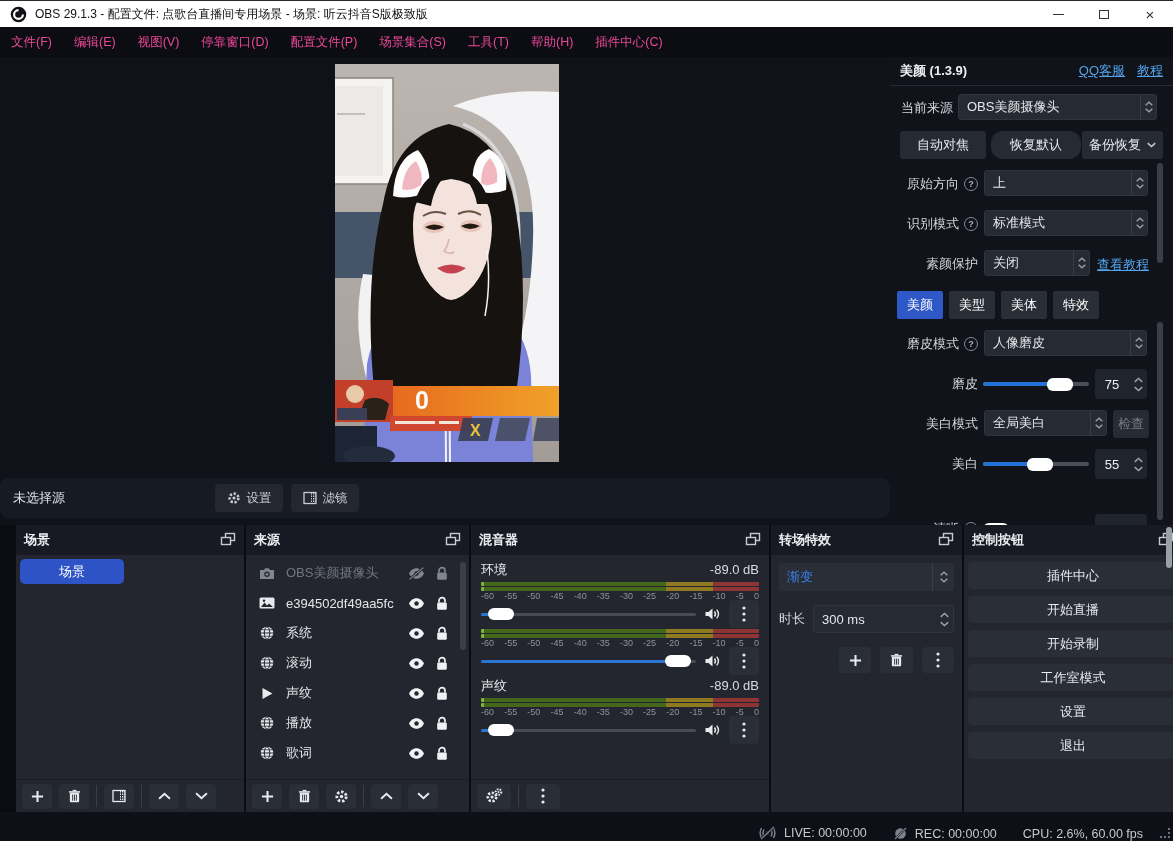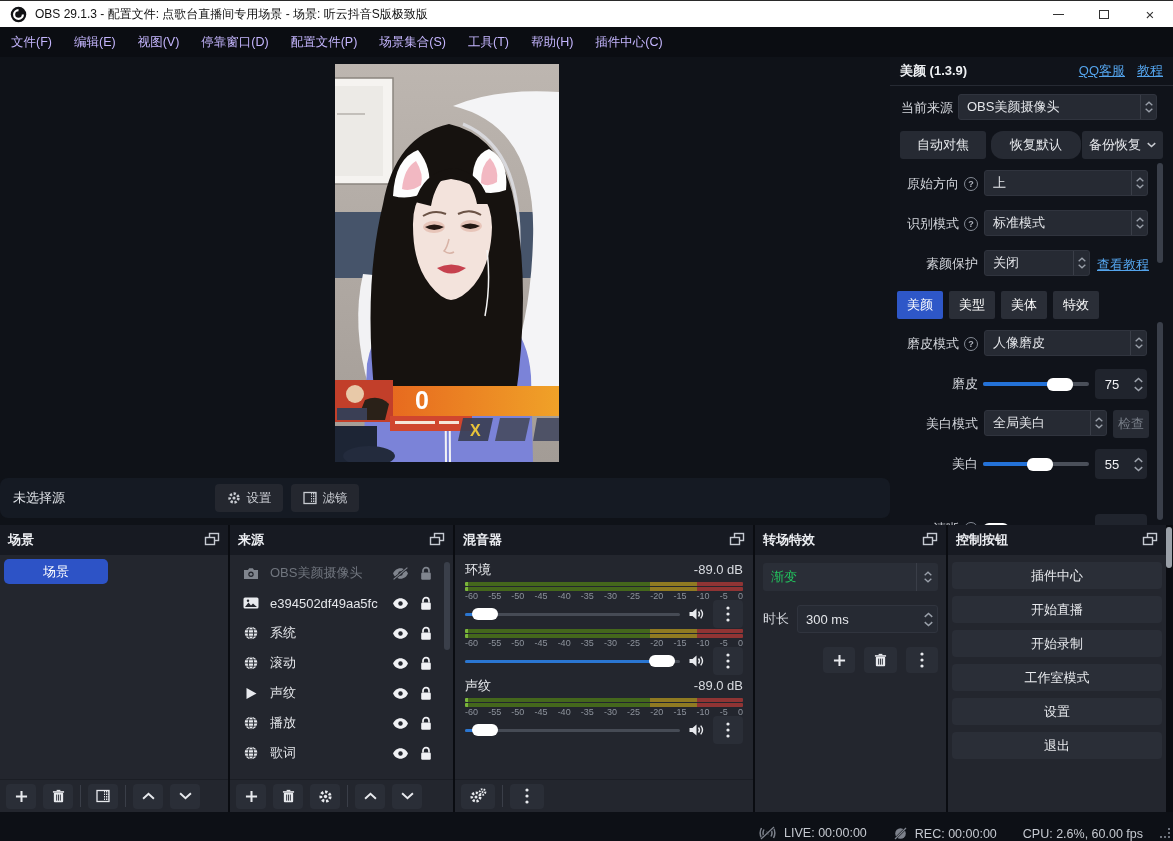--- a/index.html
+++ b/index.html
@@ -10,21 +10,21 @@
 .titlebar { position:absolute; left:0; top:0; width:1173px; height:27px; background:#ffffff; display:flex; align-items:center; border-top:1px solid #2a2a2a; }
 .tb-logo { margin-left:10px; width:17px; height:17px; }
 .tb-title { margin-left:8px; font-size:12px; color:#111; }
 .tb-btns { margin-left:auto; display:flex; height:100%; }
 .tb-btn { width:46px; height:100%; display:flex; align-items:center; justify-content:center; color:#333; }
 .glyph-min { width:11px; height:1px; background:#333; }
 .glyph-max { width:10px; height:9px; border:1px solid #333; }
 .glyph-close { font-size:15px; line-height:1; color:#333; }
 
 
-.menubar { position:absolute; left:0; top:27px; width:1173px; height:30px; background:#0b0d12; display:flex; align-items:center; font-size:12.5px; color:#c4b5fd; }
+.menubar { position:absolute; left:0; top:27px; width:1173px; height:30px; background:#0b0d12; display:flex; align-items:center; font-size:12.5px; color:#ec4899; }
 .menu-item { padding:0 11px; line-height:30px; }
 
 
 .preview { position:absolute; left:0; top:57px; width:890px; height:468px; background:#0f1218; }
 .video { position:absolute; left:335px; top:7px; width:224px; height:398px; }
 .selected-bar { position:absolute; left:0; top:421px; width:890px; height:40px; background:#151a23; border-radius:8px; display:flex; align-items:center; }
 .sel-label { margin-left:13px; font-size:13px; color:#dfe2e7; }
 .sel-btn { position:absolute; height:28px; background:#24272f; border-radius:4px; display:flex; align-items:center; justify-content:center; gap:6px; font-size:12.5px; color:#c9ccd2; }
 .sel-btn.settings { left:215px; width:68px; }
 .sel-btn.filters { left:291px; width:68px; }
@@ -49,21 +49,21 @@
 .bs-track { position:absolute; left:0; right:0; top:13px; height:4px; background:#4a4f59; border-radius:2px; }
 .bs-fill { position:absolute; left:0; top:13px; height:4px; background:#2472d8; border-radius:2px; }
 .bs-handle { position:absolute; top:9px; width:26px; height:13px; background:#fff; border-radius:6px; }
 .numbox { position:absolute; left:205px; width:52px; height:30px; background:#20242d; border-radius:4px; display:flex; align-items:center; }
 .num { flex:1; text-align:center; color:#f0f1f4; }
 .nb-spin { width:18px; display:flex; flex-direction:column; align-items:center; justify-content:center; gap:3px; color:#9aa0aa; }
 .check-btn { position:absolute; left:223px; top:1px; width:36px; height:28px; background:#272b34; border-radius:3px; display:flex; align-items:center; justify-content:center; color:#767c86; }
 .bp-scroll { position:absolute; left:267px; width:6px; background:#3a3f4a; border-radius:3px; }
 
 
-.dock { position:absolute; top:525px; height:287px; background:#23262e; }
+.dock { position:absolute; top:525px; height:287px; background:#23262e;margin-left:16px; }
 .dock-header { height:30px; background:#171a22; display:flex; align-items:center; justify-content:space-between; padding:0 8px; font-weight:bold; font-size:13px; color:#eceef2; }
 .pop-ic { color:#c6cad2; }
 .dock-toolbar { position:absolute; left:0; right:0; bottom:0; height:33px; display:flex; align-items:center; padding:0 6px; gap:7px; border-top:1px solid #1b1e25; }
 .tb-sq { width:30px; height:25px; background:#2a2e37; border-radius:4px; display:flex; align-items:center; justify-content:center; color:#e8eaee; }
 .tb-div { width:1px; height:22px; background:#3a3e48; }
 .d-scenes { left:0; width:228px; }
 .d-sources { left:230px; width:223px; }
 .d-mixer { left:455px; width:298px; }
 .d-trans { left:755px; width:191px; }
 .d-controls { left:948px; width:218px; }
@@ -100,21 +100,21 @@
 .vol-track { position:absolute; left:0; right:0; top:6px; height:3px; background:#464b55; border-radius:2px; }
 .vol-fill { position:absolute; left:0; top:6px; height:3px; background:#2a76d2; border-radius:2px; }
 .vol-handle { position:absolute; top:1px; width:26px; height:12px; background:#fff; border-radius:6px; }
 .p8 .vol-fill { width:8%; } .p8 .vol-handle { left:calc(8% - 10px); }
 .p93 .vol-fill { width:93%; } .p93 .vol-handle { left:calc(93% - 16px); }
 .vol-dots { width:30px; height:28px; background:#2a2e37; border-radius:4px; display:flex; align-items:center; justify-content:center; color:#e8eaee; flex:none; }
 .spk { color:#e8eaee; flex:none; display:flex; }
 
 
 .tr-body { position:absolute; left:0; right:0; top:30px; padding:8px; }
-.tr-select { height:28px; background:#2a2e37; border-radius:3px; display:flex; align-items:center; color:#22c55e; font-size:13px; }
+.tr-select { height:28px; background:#2a2e37; border-radius:3px; display:flex; align-items:center; color:#3b82f6; font-size:13px; }
 .tr-dur { display:flex; align-items:center; margin-top:14px; gap:8px; font-size:13px; color:#d4d7dd; }
 .spin-input { flex:1; height:28px; background:#262a33; border:1px solid #30343e; border-radius:3px; display:flex; align-items:center; color:#e4e6ea; }
 .tr-btns { display:flex; justify-content:center; gap:9px; margin-top:14px; padding-left:60px; }
 .tr-btns .tb-sq { width:34px; height:26px; }
 
 
 .ctl-body { position:absolute; left:0; right:0; top:30px; padding:7px 4px; }
 .ctl-btn { width:210px; height:27px; margin:0 auto 7px; background:#2a2e37; border-radius:4px; color:#e8eaee; font-size:13px; display:flex; align-items:center; justify-content:center; }
 .ctl-row { width:210px; margin:0 auto 7px; display:flex; gap:8px; }
 .ctl-row .ctl-btn { width:172px; margin:0; }

